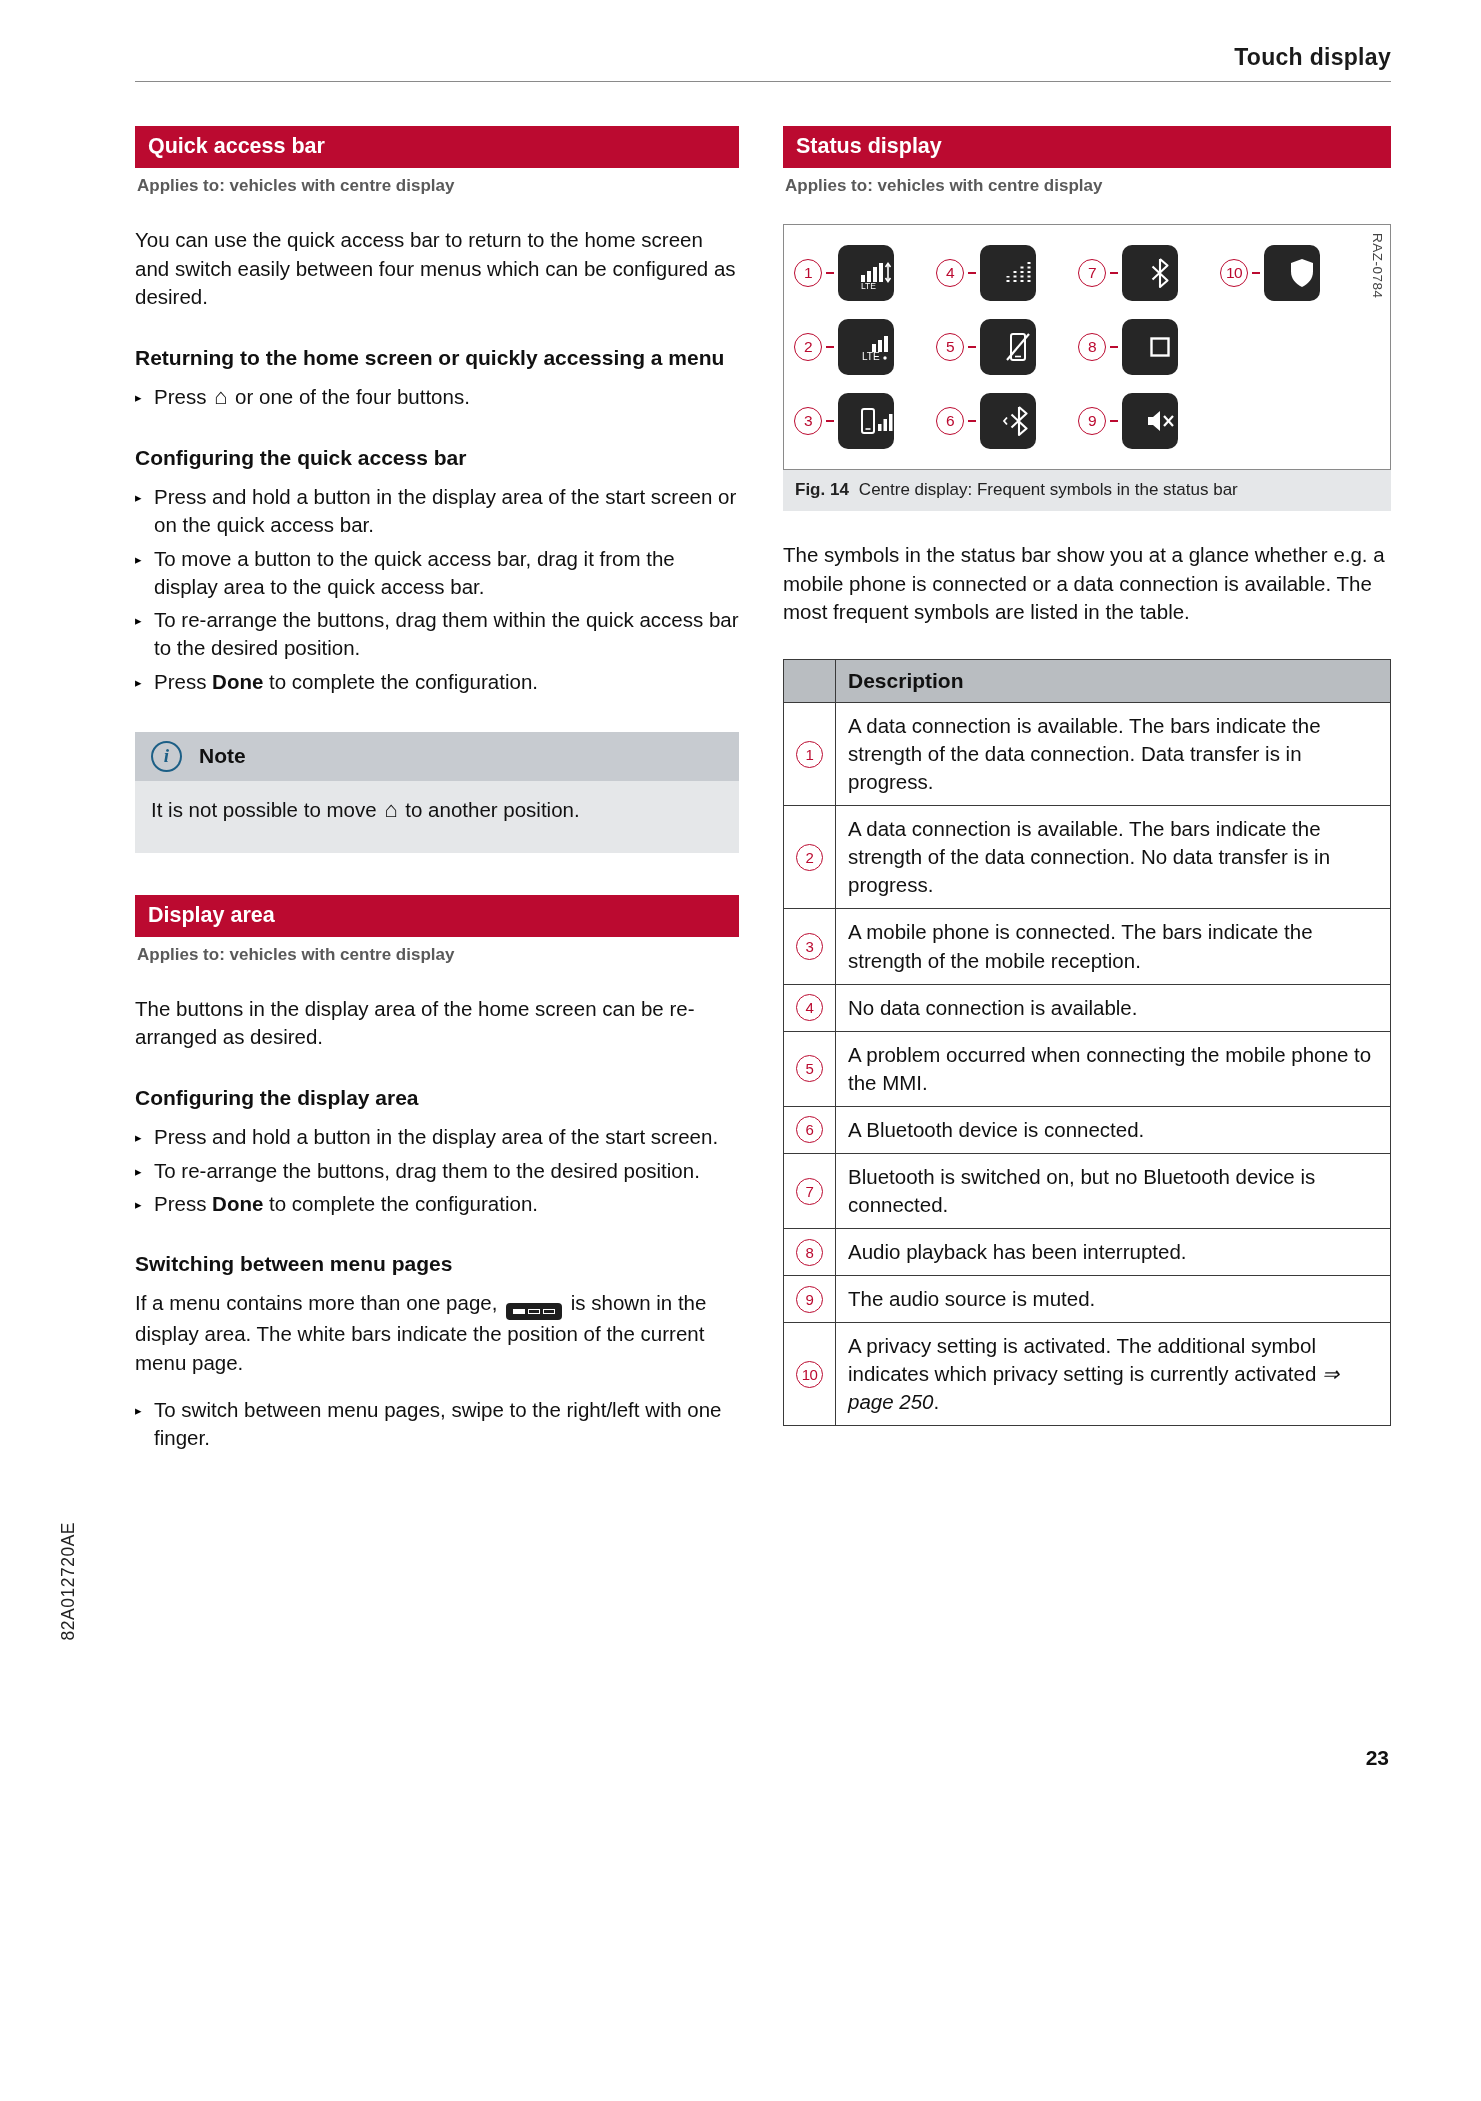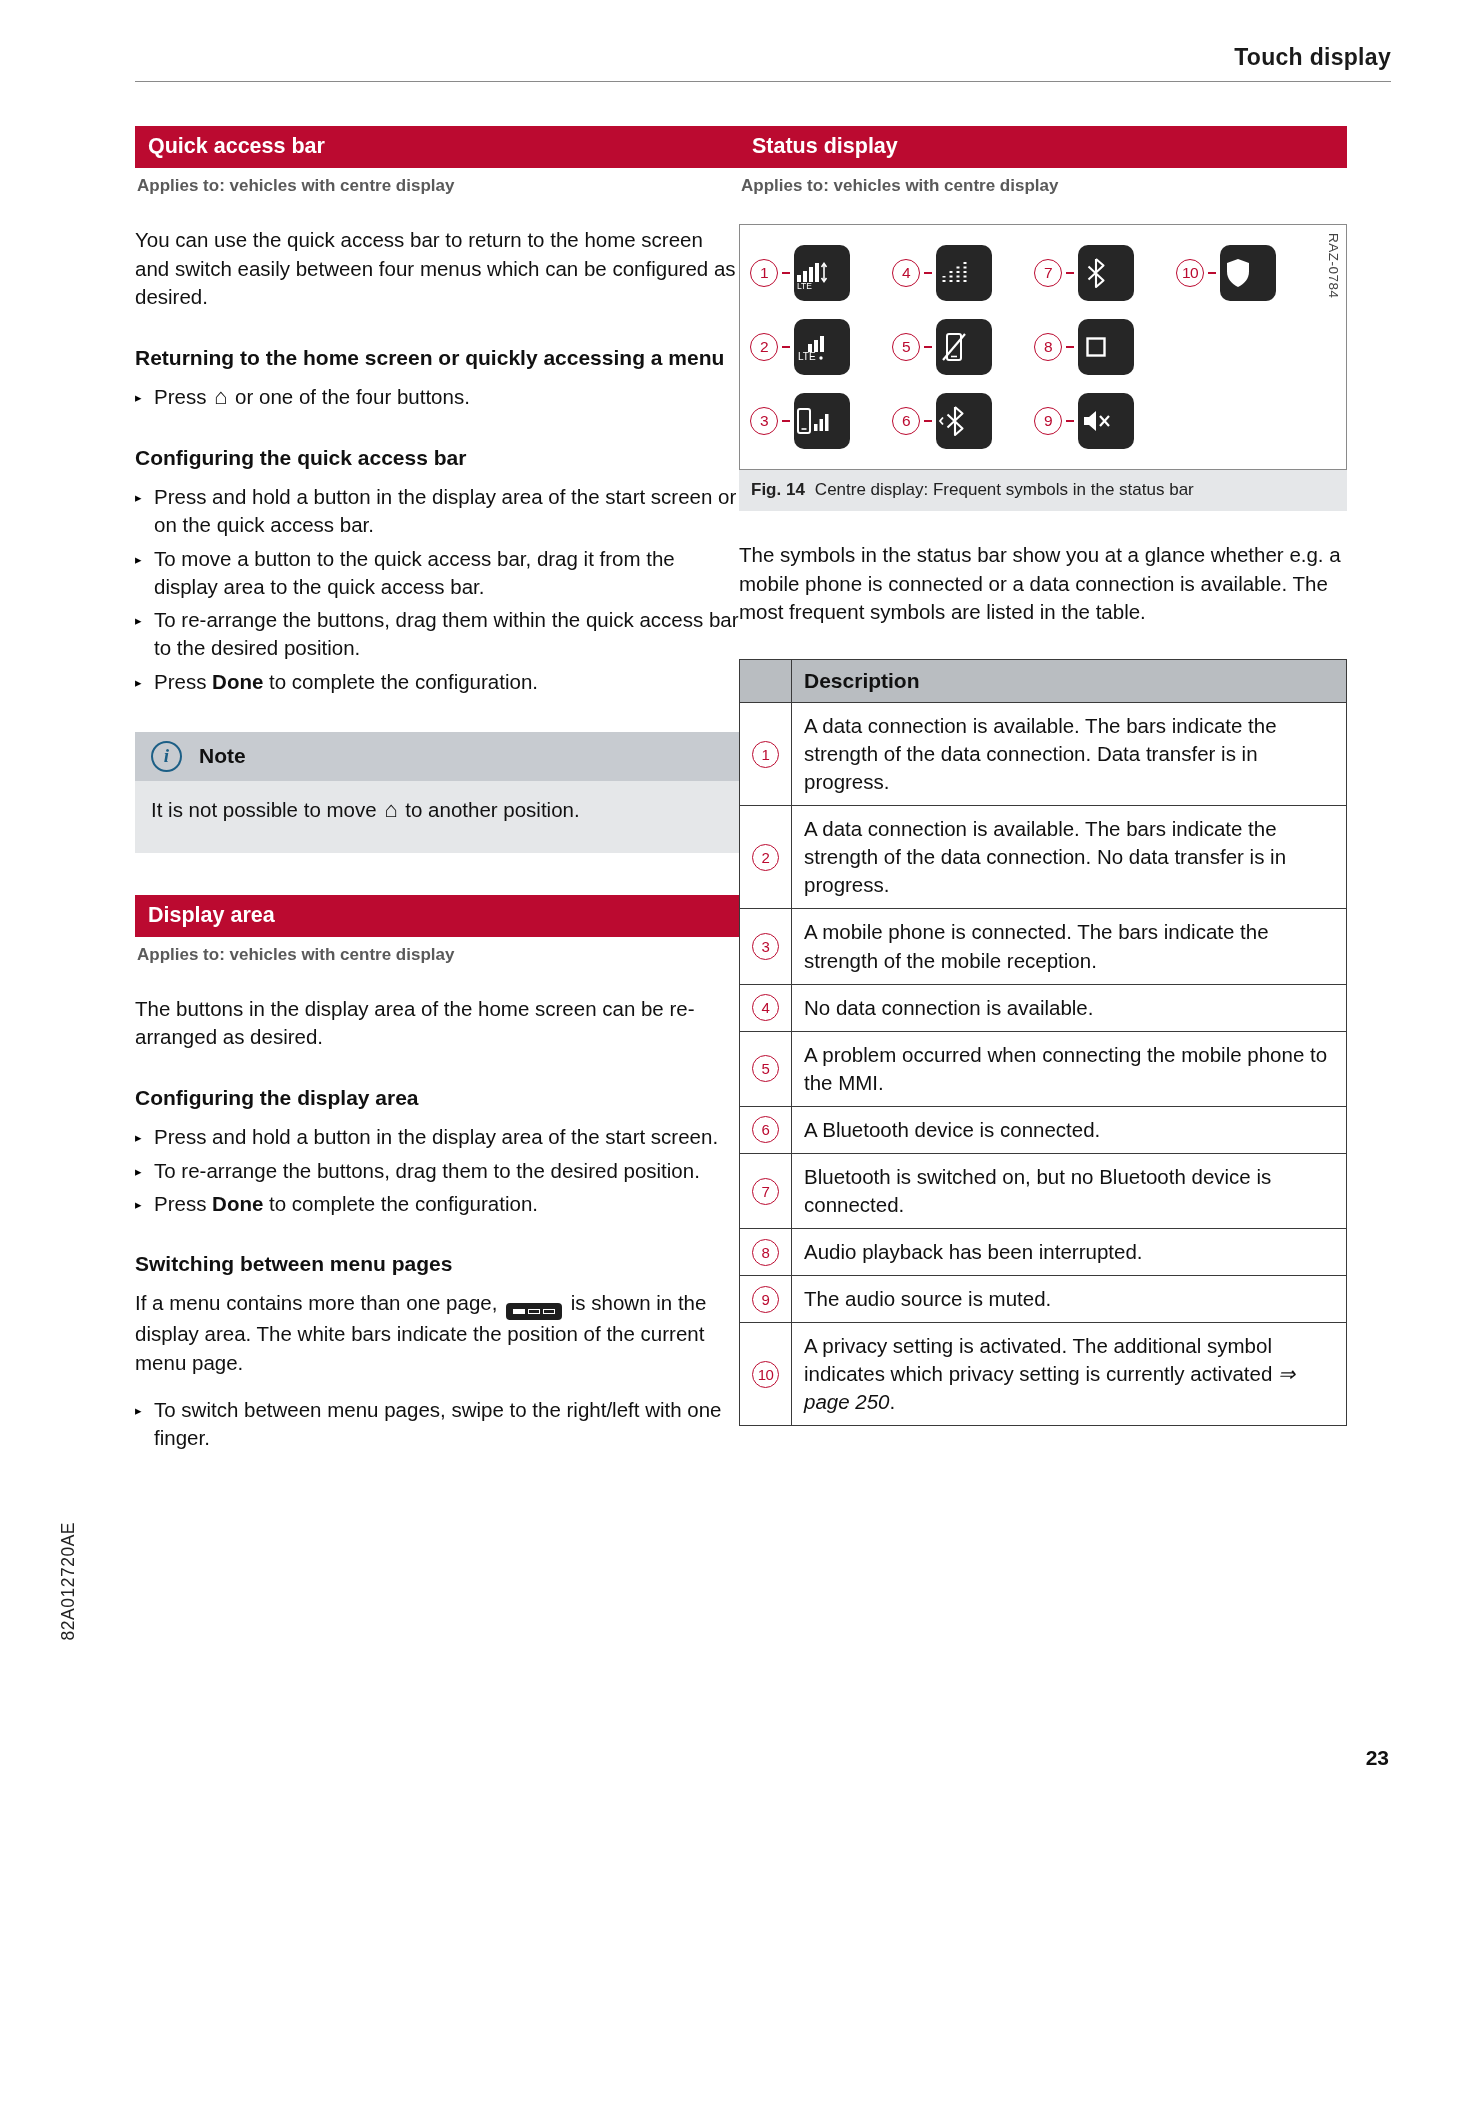--- a/index.html
+++ b/index.html
@@ -10,21 +10,21 @@
     --note-head-gray:#c7cbd0;
     --info-blue:#1c5f86;
   }
   *{box-sizing:border-box;}
   html,body{margin:0;padding:0;background:#ffffff;}
   body{font-family:"Liberation Sans", sans-serif;color:#111;}
   .page{position:relative;width:1481px;height:1810px;background:#fff;overflow:hidden;border-radius:16px;}
   .content{padding:44px 90px 0 135px;}
   .page-header{border-bottom:1.5px solid #8a8a8a;padding-bottom:10px;text-align:right;}
   .page-header-title{font-size:23px;font-weight:700;letter-spacing:0.3px;color:#1a1a1a;}
-  .columns{display:flex;margin-top:44px;}
+  .columns{display:flex;gap:44px;margin-top:44px;}
   .col-left{flex:0 0 604px;}
   .col-right{flex:0 0 608px;}
   .section-bar{background:var(--red);color:#fff;font-weight:700;font-size:21.5px;padding:8px 13px 9px;}
   .applies{font-size:17px;color:#5a5a5a;margin:8px 0 0 2px;font-weight:bold;}
   .body{font-size:20.5px;line-height:1.4;margin:30px 0 0;}
   h3{font-size:21px;font-weight:700;margin:32px 0 12px;line-height:1.3;}
   .bullets{margin:0 0 6px;}
   .bullet{display:flex;margin:0 0 5px;font-size:20.5px;line-height:1.38;}
   .marker{flex:0 0 19px;font-size:13px;padding-top:6px;color:#000;}
   .btext{flex:1;}
@@ -39,21 +39,21 @@
   .note-head{background:var(--note-head-gray);display:flex;align-items:center;gap:17px;padding:9px 16px;}
   .info-icon{width:31px;height:31px;border-radius:50%;border:2.5px solid var(--info-blue);color:var(--info-blue);display:inline-flex;align-items:center;justify-content:center;font-size:19px;font-weight:700;font-family:"Liberation Serif", serif;font-style:italic;background:transparent;}
   .note-title{font-weight:700;font-size:21px;}
   .note-body{background:var(--panel-gray);padding:15px 16px 28px;font-size:20.5px;line-height:1.4;}
   
   .figure{border:1px solid #8a8a8a;position:relative;margin-top:28px;padding:20px 36px 20px 10px;background:#fff;}
   .fig-grid{display:grid;grid-template-columns:repeat(4,1fr);grid-template-rows:repeat(3,1fr);grid-auto-flow:column;gap:18px 8px;}
   .tile-cell{display:flex;align-items:center;gap:4px;}
   .circ{display:inline-flex;align-items:center;justify-content:center;width:28px;height:28px;min-width:28px;border:1.8px solid var(--red);border-radius:50%;color:var(--red);font-size:15.5px;letter-spacing:-0.5px;background:#fff;}
   .conn{width:8px;height:2px;background:var(--red);}
-  .tile{width:56px;height:56px;background:var(--tile);border-radius:10px;display:inline-flex;align-items:center;justify-content:flex-start;}
+  .tile{width:56px;height:56px;background:var(--tile);border-radius:10px;display:inline-flex;align-items:center;justify-content:flex-end;}
   .fig-code{position:absolute;top:8px;right:5px;writing-mode:vertical-rl;font-size:13.5px;color:#444;letter-spacing:0.5px;}
   .fig-caption{background:var(--panel-gray);padding:9px 12px;font-size:17px;color:#222;line-height:1.35;}
   .fig-label{font-weight:700;margin-right:10px;}
   
   .desc-table{width:100%;border-collapse:collapse;margin-top:32px;border:1px solid #3a3a3a;}
   .desc-table th,.desc-table td{border:1px solid #3a3a3a;}
   .desc-table thead th{background:var(--header-gray);text-align:left;font-size:21px;padding:9px 12px;}
   .num-col{width:52px;text-align:center;padding:8px 6px;vertical-align:middle;}
   td.desc{padding:9px 12px;font-size:20.5px;line-height:1.37;}
   .circ.small{width:27px;height:27px;min-width:27px;font-size:15px;}

